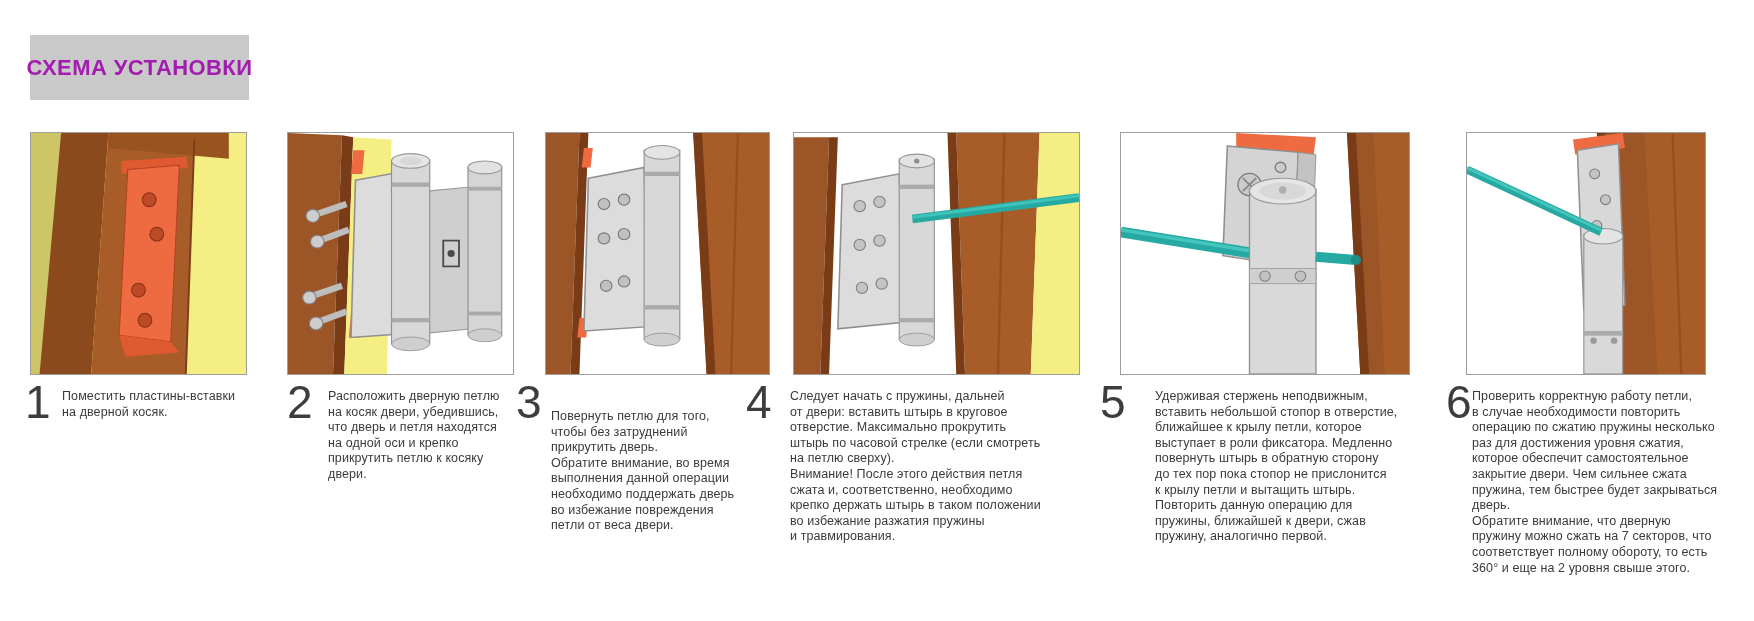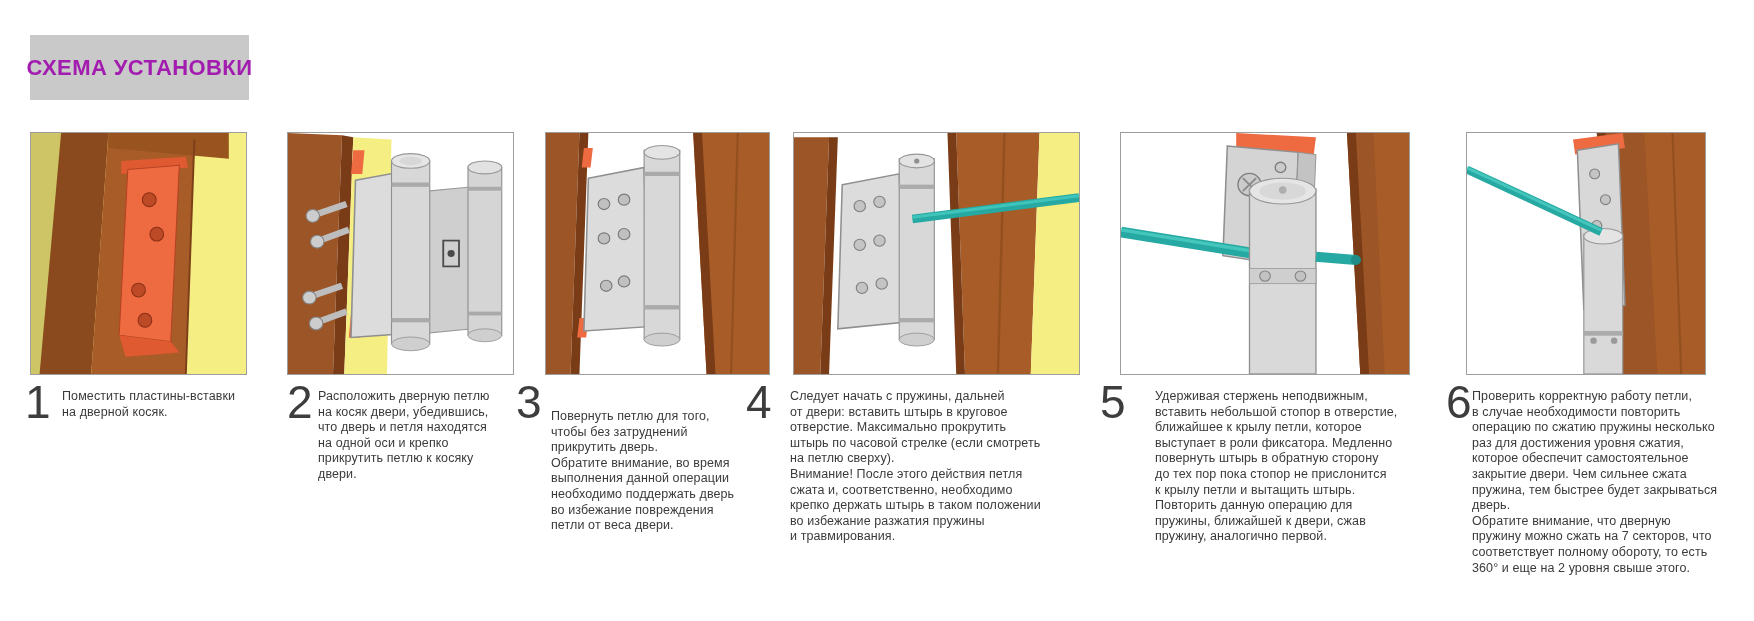--- a/index.html
+++ b/index.html
@@ -211,21 +211,21 @@
 
   <div class="step-number" style="left:25px;">1</div>
   <div class="step-number" style="left:287px;">2</div>
   <div class="step-number" style="left:516px;">3</div>
   <div class="step-number" style="left:746px;">4</div>
   <div class="step-number" style="left:1100px;">5</div>
   <div class="step-number" style="left:1446px;">6</div>
 
   <div class="step-text" style="left:62px; width:185px;">Поместить пластины-вставки
 на дверной косяк.</div>
-  <div class="step-text" style="left:318px; width:180px;">Расположить дверную петлю
+  <div class="step-text" style="left:328px; width:180px;">Расположить дверную петлю
 на косяк двери, убедившись,
 что дверь и петля находятся
 на одной оси и крепко
 прикрутить петлю к косяку
 двери.</div>
   <div class="step-text" style="left:551px; width:195px;margin-top:20px;">Повернуть петлю для того,
 чтобы без затруднений
 прикрутить дверь.
 Обратите внимание, во время
 выполнения данной операции

